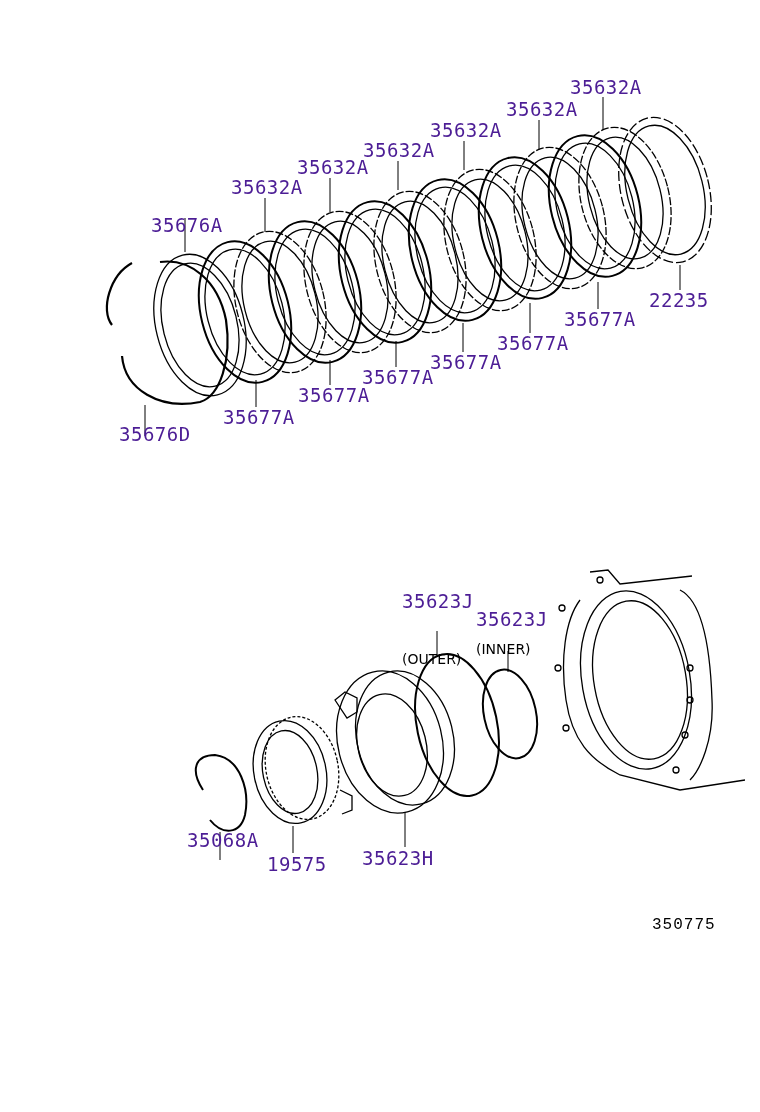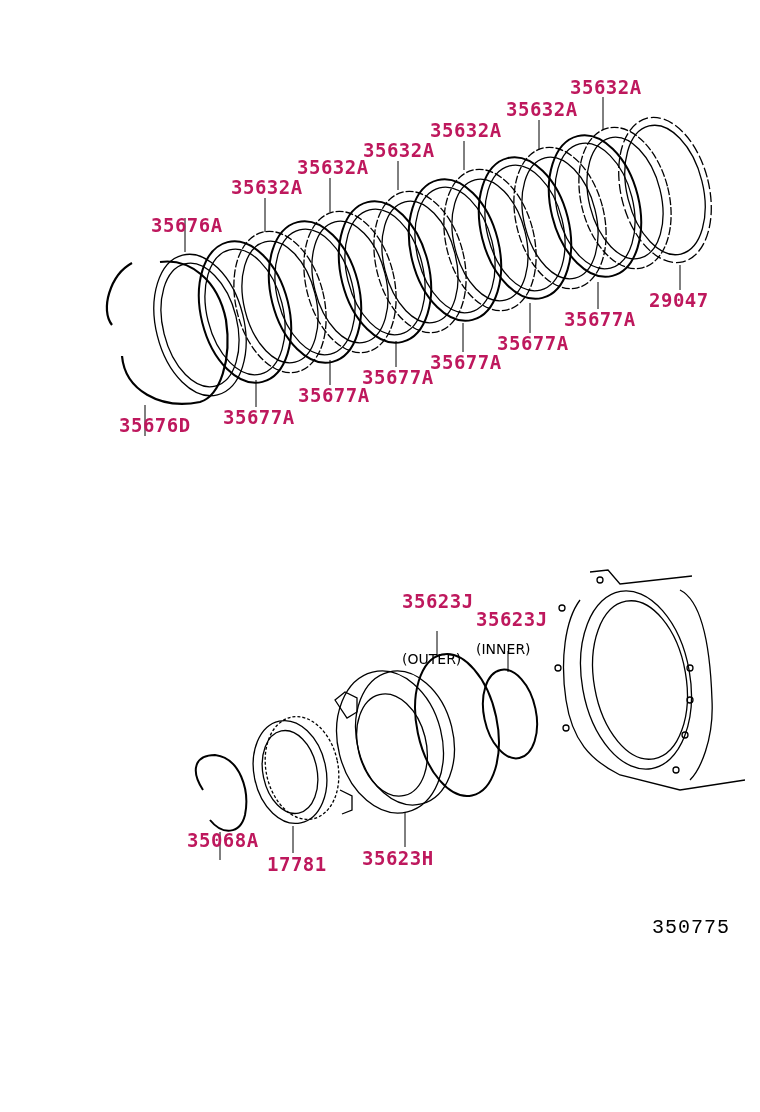--- a/index.html
+++ b/index.html
@@ -1,40 +1,40 @@
 <!DOCTYPE html>
 <html><head>
 <meta charset="utf-8">
 <style>
   html, body { margin: 0; padding: 0; background: #ffffff; }
   #canvas { position: relative; width: 760px; height: 1112px; background: #ffffff; overflow: hidden; }
   svg.art { position: absolute; left: 0; top: 0; width: 760px; height: 1112px; }
   .lbl {
     position: absolute;
     font-family: "DejaVu Sans Mono", "Liberation Mono", monospace;
-    font-weight: bold;
+    font-weight: normal;
     font-size: 19px;
-    color: #be185d;
+    color: #4c1d95;
     letter-spacing: 0.5px;
     white-space: nowrap;
     line-height: 1;
   }
   .sub {
     position: absolute;
     font-family: "DejaVu Sans", "Liberation Sans", sans-serif;
     font-size: 14px;
     color: #000;
     white-space: nowrap;
     line-height: 1;
     margin-top: 38px;
   }
   .figno {
     position: absolute;
     font-family: "Liberation Mono", "DejaVu Sans Mono", monospace;
-    font-size: 20px;
+    font-size: 16px;
     color: #000;
     letter-spacing: 1px;
     white-space: nowrap;
   }
 </style>
 </head>
 <body>
 
 <div id="canvas">
 
@@ -143,31 +143,31 @@
     </g>
   </svg>
 
   <span class="lbl" style="left:570px;top:78px">35632A</span>
   <span class="lbl" style="left:506px;top:100px">35632A</span>
   <span class="lbl" style="left:430px;top:121px">35632A</span>
   <span class="lbl" style="left:363px;top:141px">35632A</span>
   <span class="lbl" style="left:297px;top:158px">35632A</span>
   <span class="lbl" style="left:231px;top:178px">35632A</span>
   <span class="lbl" style="left:151px;top:216px">35676A</span>
-  <span class="lbl" style="left:649px;top:291px">29047</span>
+  <span class="lbl" style="left:649px;top:291px">22235</span>
   <span class="lbl" style="left:564px;top:310px">35677A</span>
   <span class="lbl" style="left:497px;top:334px">35677A</span>
   <span class="lbl" style="left:430px;top:353px">35677A</span>
   <span class="lbl" style="left:362px;top:368px">35677A</span>
   <span class="lbl" style="left:298px;top:386px">35677A</span>
   <span class="lbl" style="left:223px;top:408px">35677A</span>
-  <span class="lbl" style="left:119px;top:416px">35676D</span>
+  <span class="lbl" style="left:119px;top:425px">35676D</span>
 
   <span class="lbl" style="left:402px;top:592px">35623J</span>
   <span class="sub" style="left:402px;top:614px">(OUTER)</span>
   <span class="lbl" style="left:476px;top:610px">35623J</span>
   <span class="sub" style="left:476px;top:604px">(INNER)</span>
   <span class="lbl" style="left:187px;top:831px">35068A</span>
-  <span class="lbl" style="left:267px;top:855px">17781</span>
+  <span class="lbl" style="left:267px;top:855px">19575</span>
   <span class="lbl" style="left:362px;top:849px">35623H</span>
 
   <span class="figno" style="left:652px;top:916px">350775</span>
 </div>
 
 </body></html>

